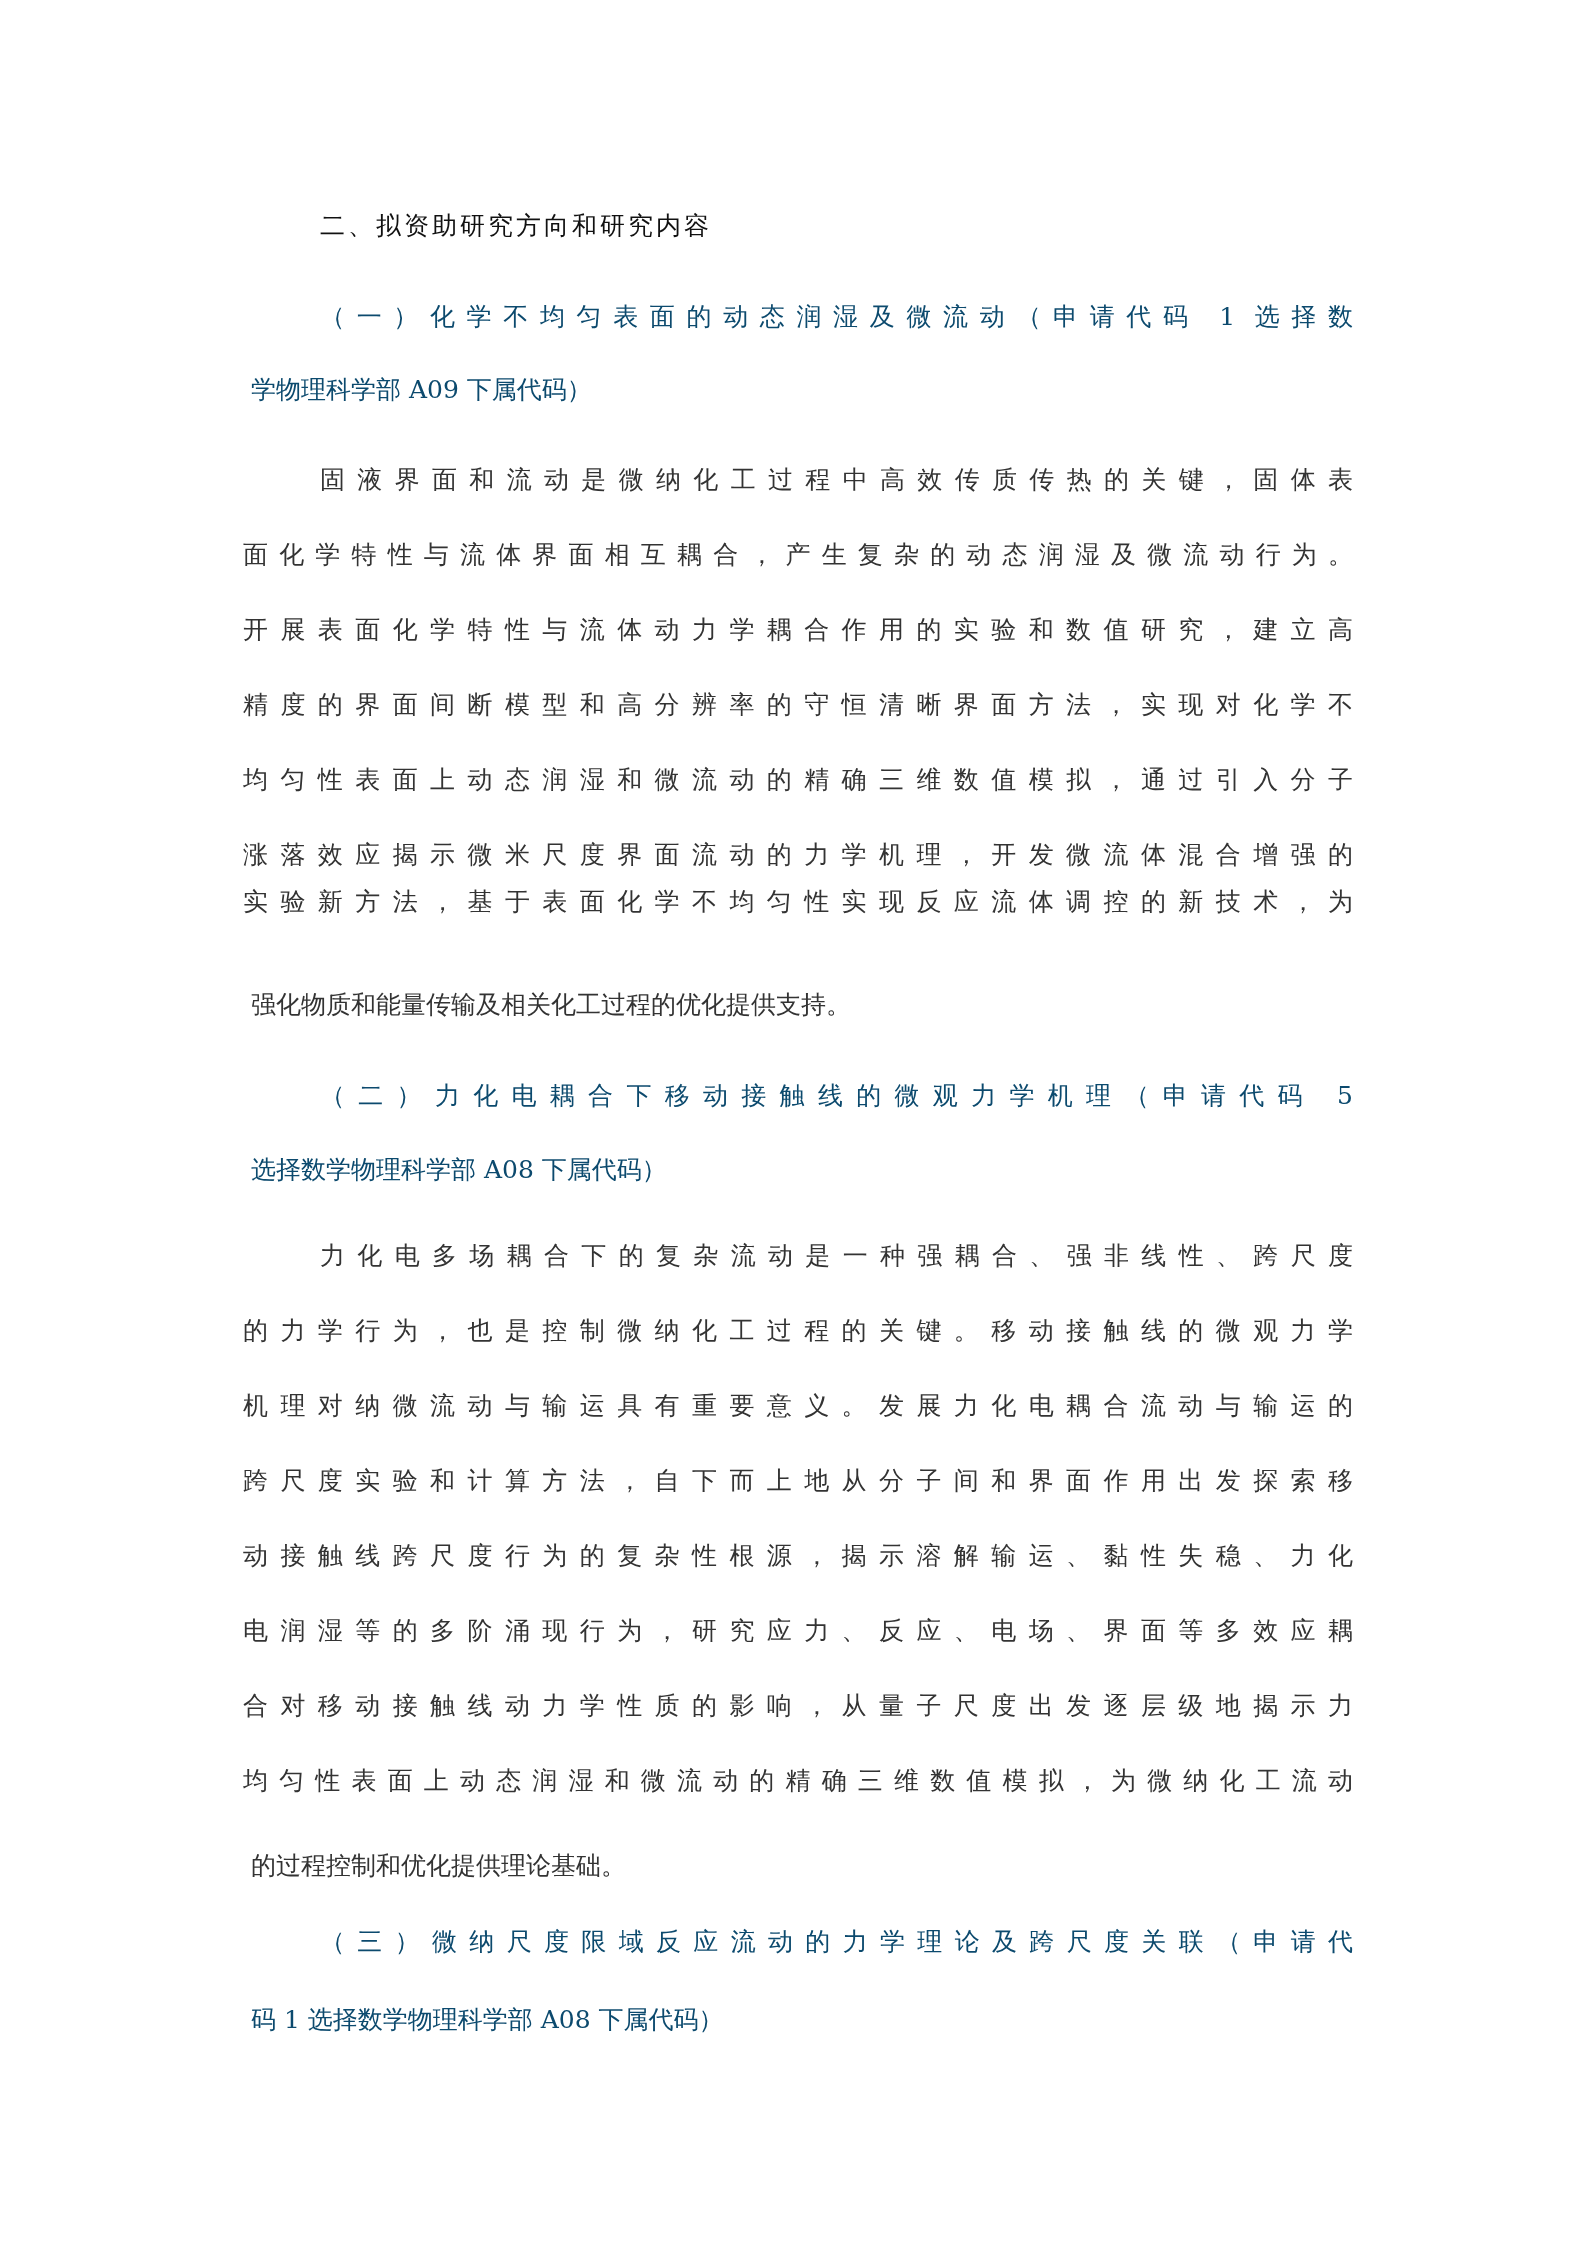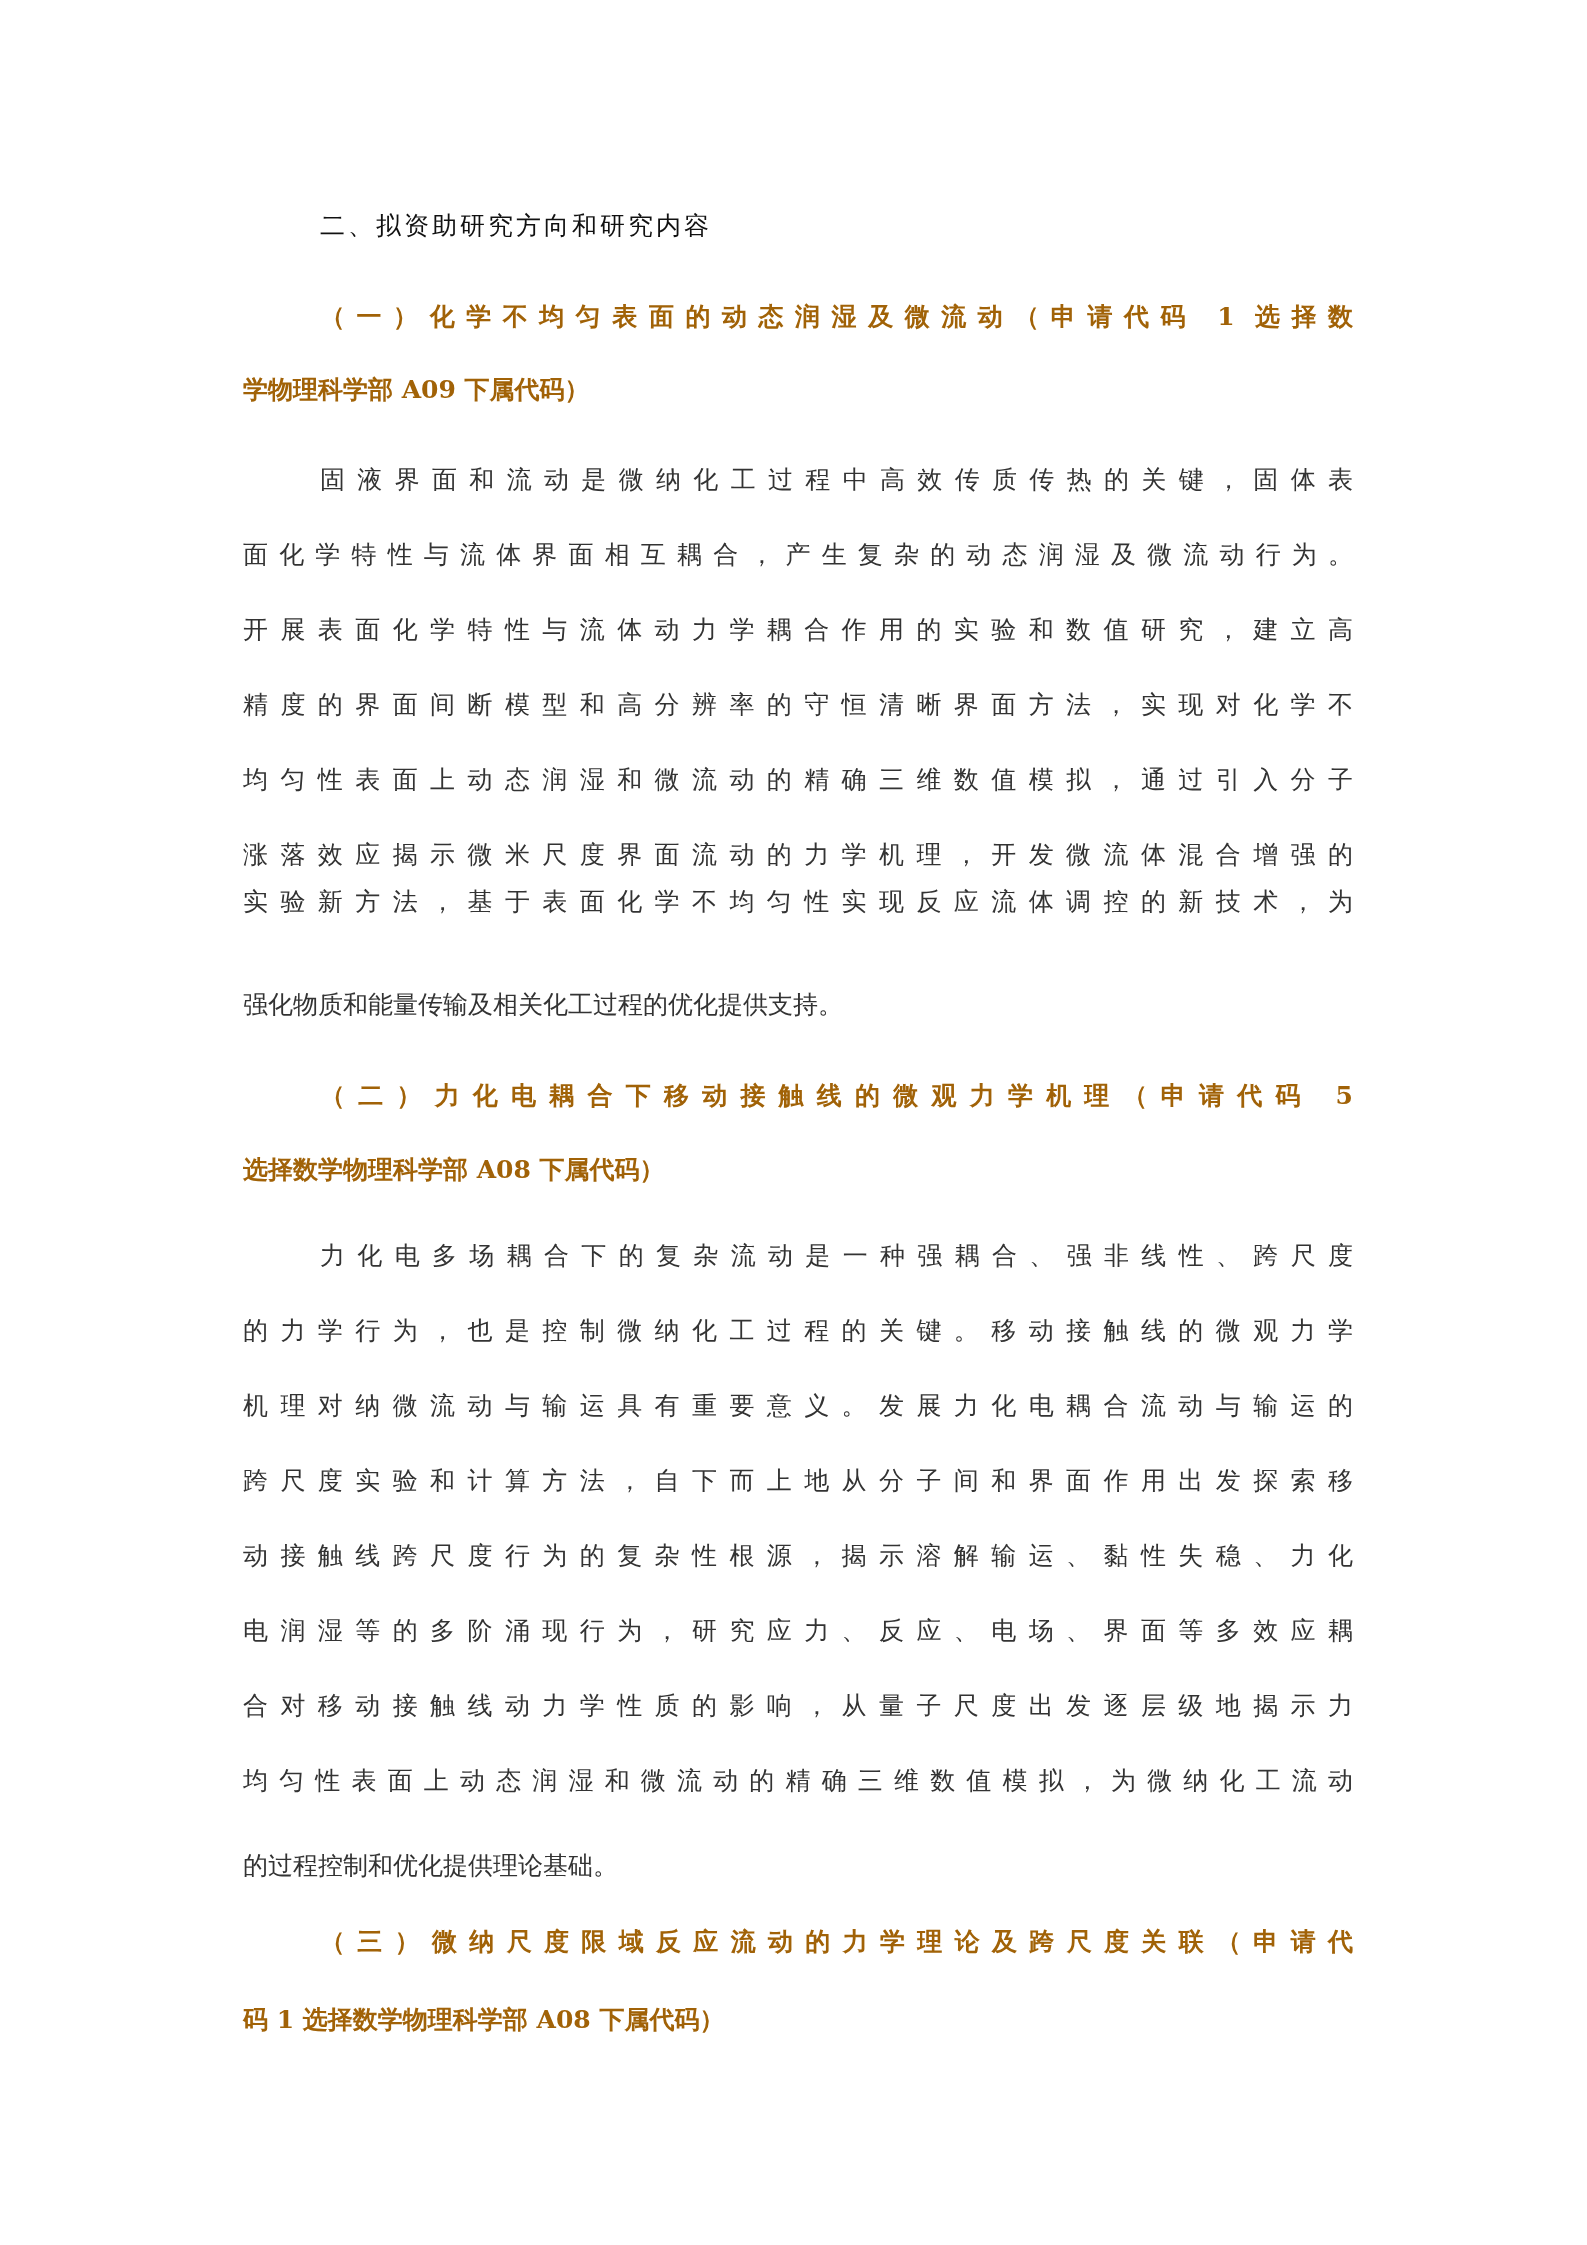--- a/index.html
+++ b/index.html
@@ -1,23 +1,23 @@
 <!DOCTYPE html>
 <html><head>
 <meta charset="utf-8">
 <style>
   html, body { margin:0; padding:0; background:#ffffff; }
   body { width:1587px; height:2245px; position:relative; overflow:hidden;
          font-family:"DejaVu Serif","Liberation Serif",serif; color:#111; }
   .line { position:absolute; left:243px; width:1110px; height:60px; line-height:60px;
           font-size:25px; white-space:nowrap; text-align:justify; text-align-last:justify;
           letter-spacing:0; }
-  .line.last { text-align-last:left; }
+  .line.last { text-align-last:left;margin-left:8px; }
   .body-line { color:#333; font-weight:400; }
-  .head-line { color:#a16207; font-weight:700; }
+  .head-line { color:#0c4a6e; font-weight:400; }
   .indent { left:320px; width:1033px; }
   .title-line { left:320px; width:auto; text-align-last:left; letter-spacing:3px; color:#111; }
 </style>
 </head>
 <body>
 
 <div>
   <div class="line title-line" style="top:196px">二、拟资助研究方向和研究内容</div>
 
   <div>

